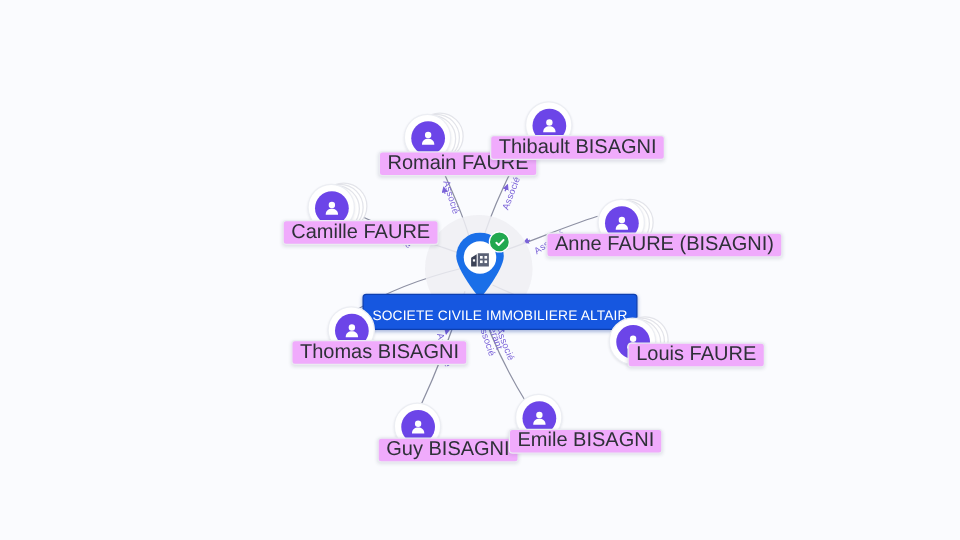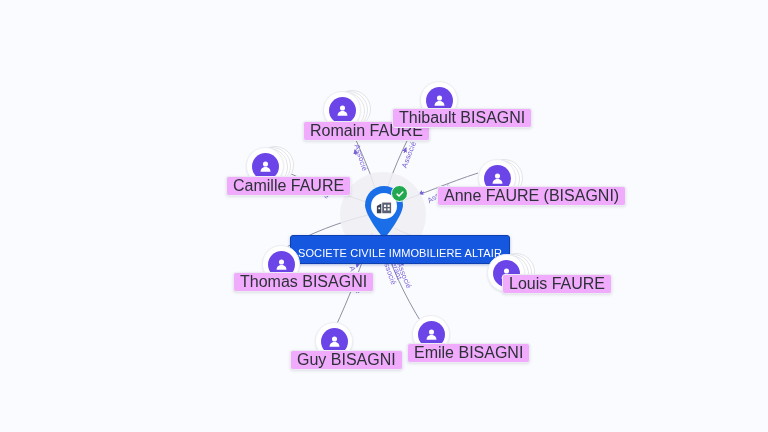--- a/index.html
+++ b/index.html
@@ -327,21 +327,21 @@
   <div class="person-node" style="left:315px; top:320px;">
     <div class="avatar-disc">
       <div class="avatar-circle">
         <svg viewBox="0 0 20 20" width="15" height="15" xmlns="http://www.w3.org/2000/svg">
           <circle cx="10" cy="6.6" r="3.4" fill="#ffffff"></circle>
           <path d="M3.4 17 C3.4 12.6 6.5 10.6 10 10.6 C13.5 10.6 16.6 12.6 16.6 17 Z" fill="#ffffff"></path>
         </svg>
       </div>
     </div>
   </div>
-  <div class="person-label" style="left:290px; top:350px;">Guy BISAGNI</div>
+  <div class="person-label" style="left:302px; top:350px;">Guy BISAGNI</div>
 
   <div class="person-node" style="left:412px; top:313px;">
     <div class="avatar-disc">
       <div class="avatar-circle">
         <svg viewBox="0 0 20 20" width="15" height="15" xmlns="http://www.w3.org/2000/svg">
           <circle cx="10" cy="6.6" r="3.4" fill="#ffffff"></circle>
           <path d="M3.4 17 C3.4 12.6 6.5 10.6 10 10.6 C13.5 10.6 16.6 12.6 16.6 17 Z" fill="#ffffff"></path>
         </svg>
       </div>
     </div>

